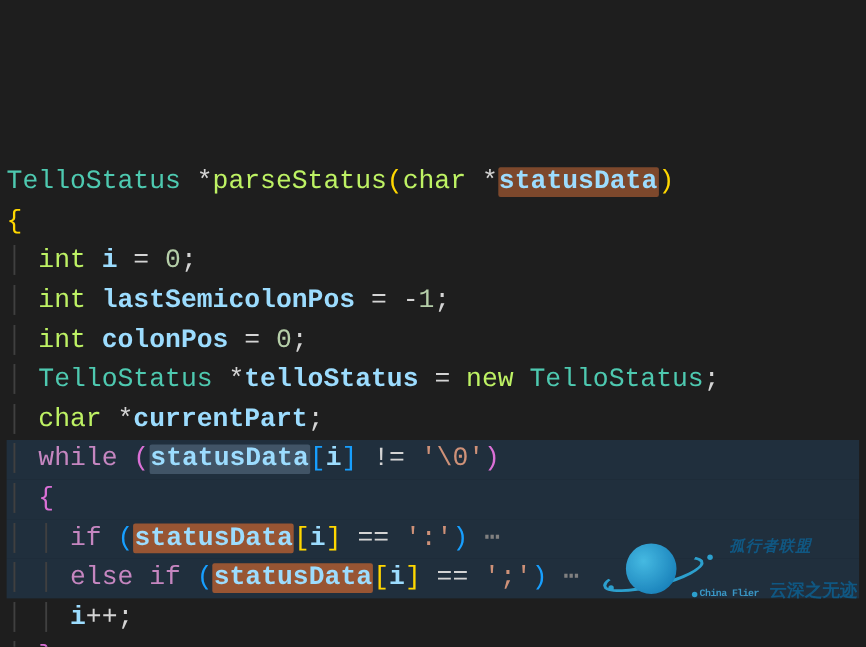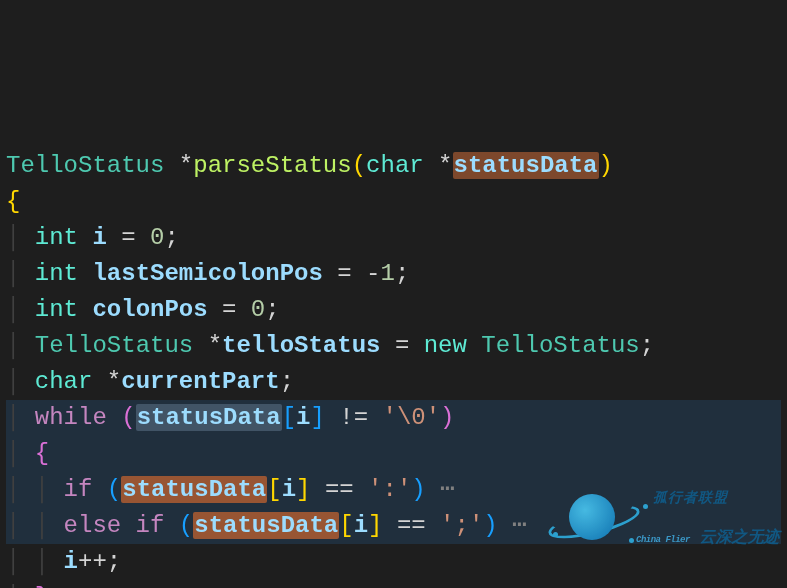--- a/index.html
+++ b/index.html
@@ -17,21 +17,21 @@
   }
   .code-area {
     padding: 4px 6px;
   }
   .line { display: block; height: 36px; }
   .hl-line { background: rgba(38, 79, 120, 0.35); }
 
   .tk-type     { color: #4ec9b0; }
   .tk-op       { color: #d4d4d4; }
   .tk-func     { color: #bef264; }
-  .tk-keyword  { color: #5eead4; }
+  .tk-keyword  { color: #bef264; }
   .tk-keyword2 { color: #c586c0; }
   .tk-var      { color: #9cdcfe; font-weight: bold; }
   .tk-num      { color: #b5cea8; }
   .tk-str      { color: #ce9178; }
   .tk-punct    { color: #d4d4d4; }
   .tk-brace    { color: #ffd700; }
   .tk-brace2   { color: #da70d6; }
   .tk-brace3   { color: #179fff; }
   .tk-dim      { color: #808080; }
   .tk-indent   { color: #404040; }
@@ -62,22 +62,22 @@
     left: -4px;
     top: 22px;
     width: 94px;
     height: 24px;
     border: 3px solid #2fb4e8;
     border-radius: 50%;
     transform: rotate(-14deg);
     border-top-color: transparent;
   }
   .wm-dot { position:absolute; width:5px; height:5px; background:#2fb4e8; border-radius:50%; }
-  .wm-txt1 { position:absolute; left:102px; top:0px; font-size:14px; font-style:italic; color:#0e5f8f; font-weight:bold; letter-spacing:1px; }
-  .wm-txt2 { position:absolute; left:85px; top:38px; font-size:16px; font-style:italic; color:#0e5f8f; font-weight:bold; white-space:nowrap; }
+  .wm-txt1 { position:absolute; left:112px; top:0px; font-size:14px; font-style:italic; color:#0e5f8f; font-weight:bold; letter-spacing:1px; }
+  .wm-txt2 { position:absolute; left:85px; top:38px; font-size:16px; color:#0e5f8f; font-weight:bold; white-space:nowrap; }
 </style>
 </head>
 <body>
 
 
 
 <div class="code-area" id="code-area"><div class="line"><span class="tk-type">TelloStatus </span><span class="tk-op">*</span><span class="tk-func">parseStatus</span><span class="tk-brace">(</span><span class="tk-keyword">char </span><span class="tk-op">*</span><span class="tk-var hl-param">statusData</span><span class="tk-brace">)</span></div><div class="line"><span class="tk-brace">{</span></div><div class="line"><span class="tk-indent">│ </span><span class="tk-keyword">int </span><span class="tk-var">i</span><span class="tk-op"> = </span><span class="tk-num">0</span><span class="tk-punct">;</span></div><div class="line"><span class="tk-indent">│ </span><span class="tk-keyword">int </span><span class="tk-var">lastSemicolonPos</span><span class="tk-op"> = -</span><span class="tk-num">1</span><span class="tk-punct">;</span></div><div class="line"><span class="tk-indent">│ </span><span class="tk-keyword">int </span><span class="tk-var">colonPos</span><span class="tk-op"> = </span><span class="tk-num">0</span><span class="tk-punct">;</span></div><div class="line"><span class="tk-indent">│ </span><span class="tk-type">TelloStatus </span><span class="tk-op">*</span><span class="tk-var">telloStatus</span><span class="tk-op"> = </span><span class="tk-keyword">new </span><span class="tk-type">TelloStatus</span><span class="tk-punct">;</span></div><div class="line"><span class="tk-indent">│ </span><span class="tk-keyword">char </span><span class="tk-op">*</span><span class="tk-var">currentPart</span><span class="tk-punct">;</span></div><div class="line hl-line"><span class="tk-indent">│ </span><span class="tk-keyword2">while </span><span class="tk-brace2">(</span><span class="tk-var hl-sel">statusData</span><span class="tk-brace3">[</span><span class="tk-var">i</span><span class="tk-brace3">]</span><span class="tk-op"> != </span><span class="tk-str">'\0'</span><span class="tk-brace2">)</span></div><div class="line hl-line"><span class="tk-indent">│ </span><span class="tk-brace2">{</span></div><div class="line hl-line"><span class="tk-indent">│ │ </span><span class="tk-keyword2">if </span><span class="tk-brace3">(</span><span class="tk-var hl-param2">statusData</span><span class="tk-brace">[</span><span class="tk-var">i</span><span class="tk-brace">]</span><span class="tk-op"> == </span><span class="tk-str">':'</span><span class="tk-brace3">)</span><span class="tk-dim"> ⋯</span></div><div class="line hl-line"><span class="tk-indent">│ │ </span><span class="tk-keyword2">else if </span><span class="tk-brace3">(</span><span class="tk-var hl-param2">statusData</span><span class="tk-brace">[</span><span class="tk-var">i</span><span class="tk-brace">]</span><span class="tk-op"> == </span><span class="tk-str">';'</span><span class="tk-brace3">)</span><span class="tk-dim"> ⋯</span></div><div class="line"><span class="tk-indent">│ │ </span><span class="tk-var">i</span><span class="tk-op">++;</span></div><div class="line"><span class="tk-indent">│ </span><span class="tk-brace2">}</span></div></div>
 
 <div class="watermark">
   <div class="wm-ring"></div>

